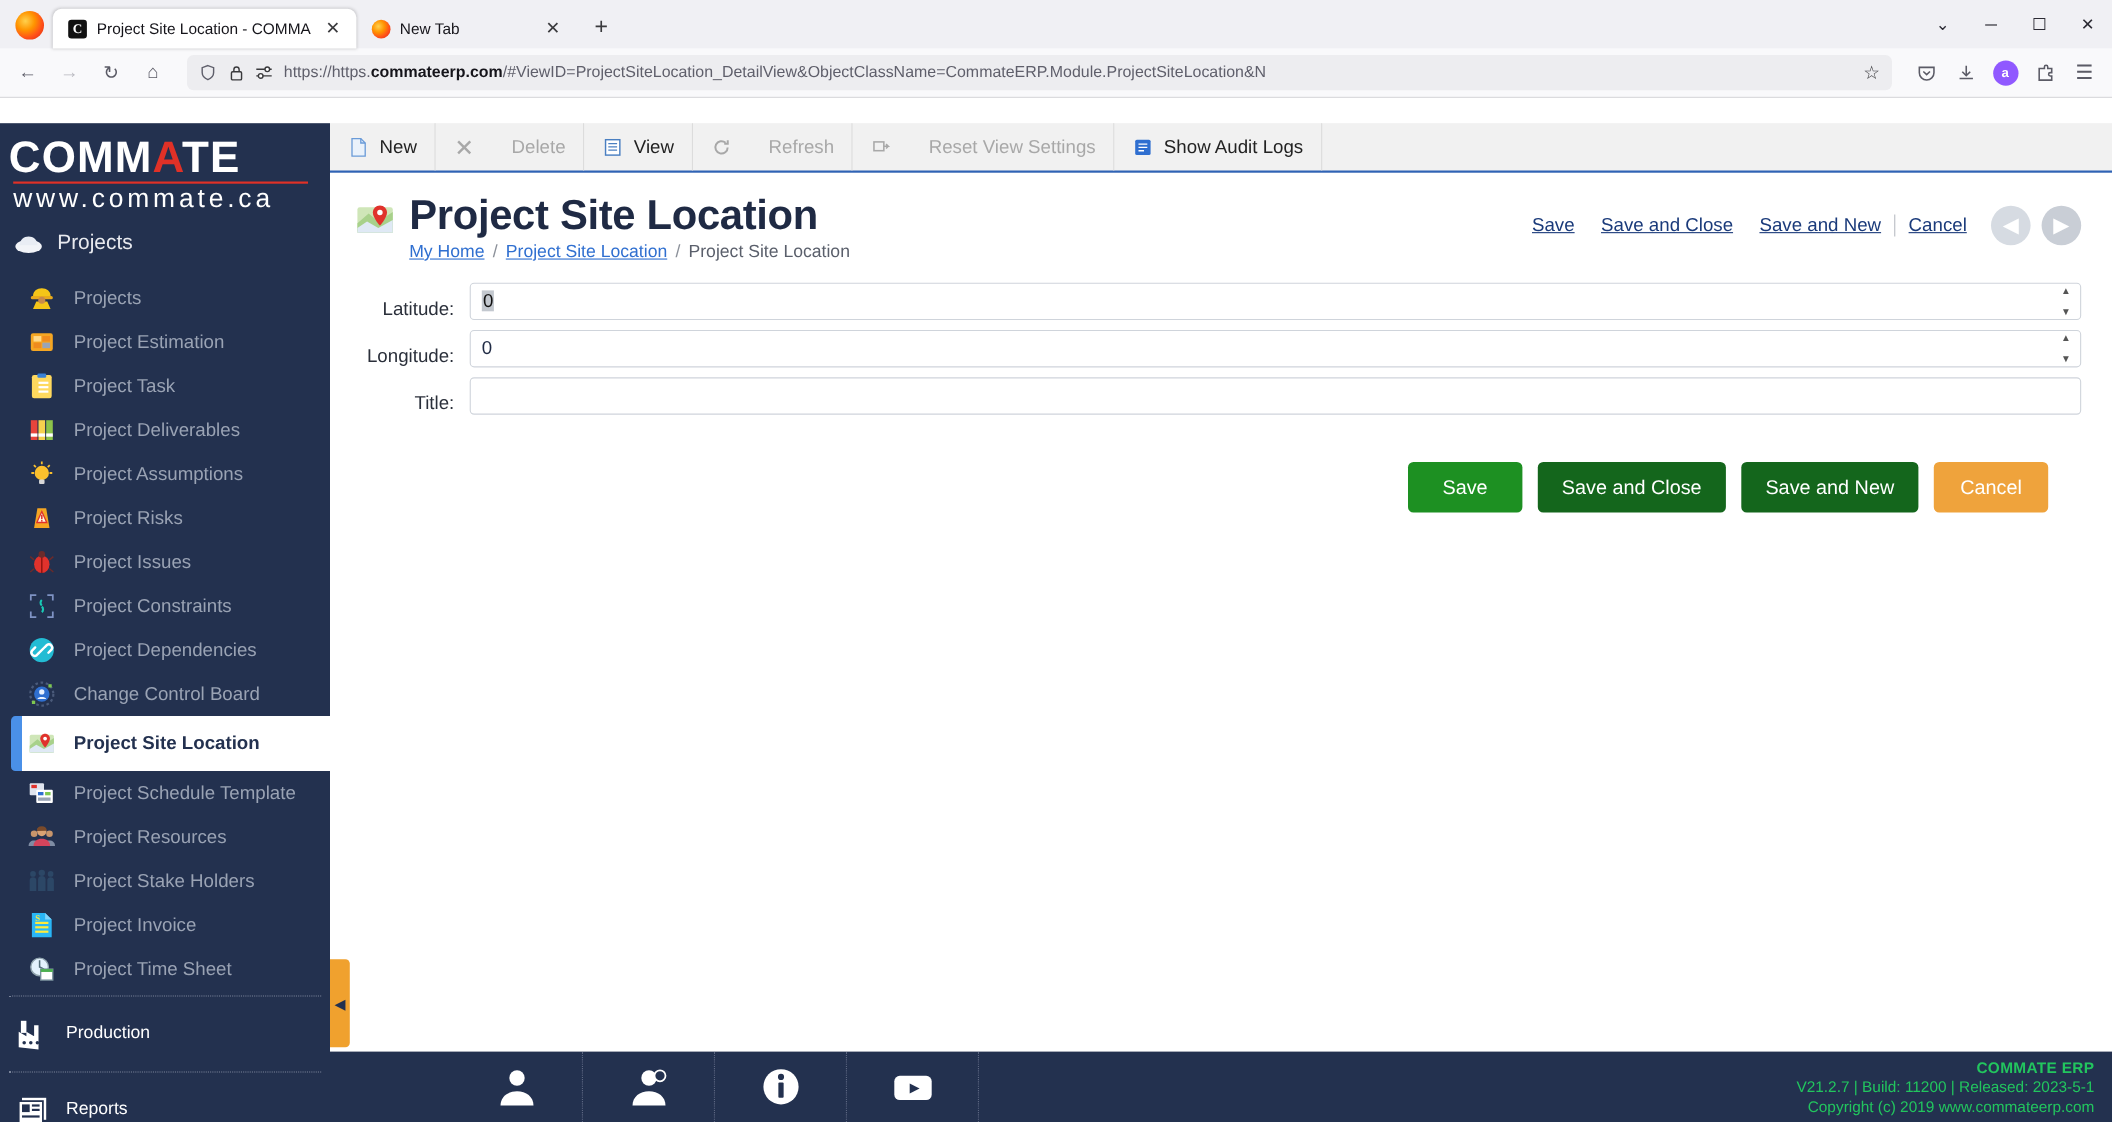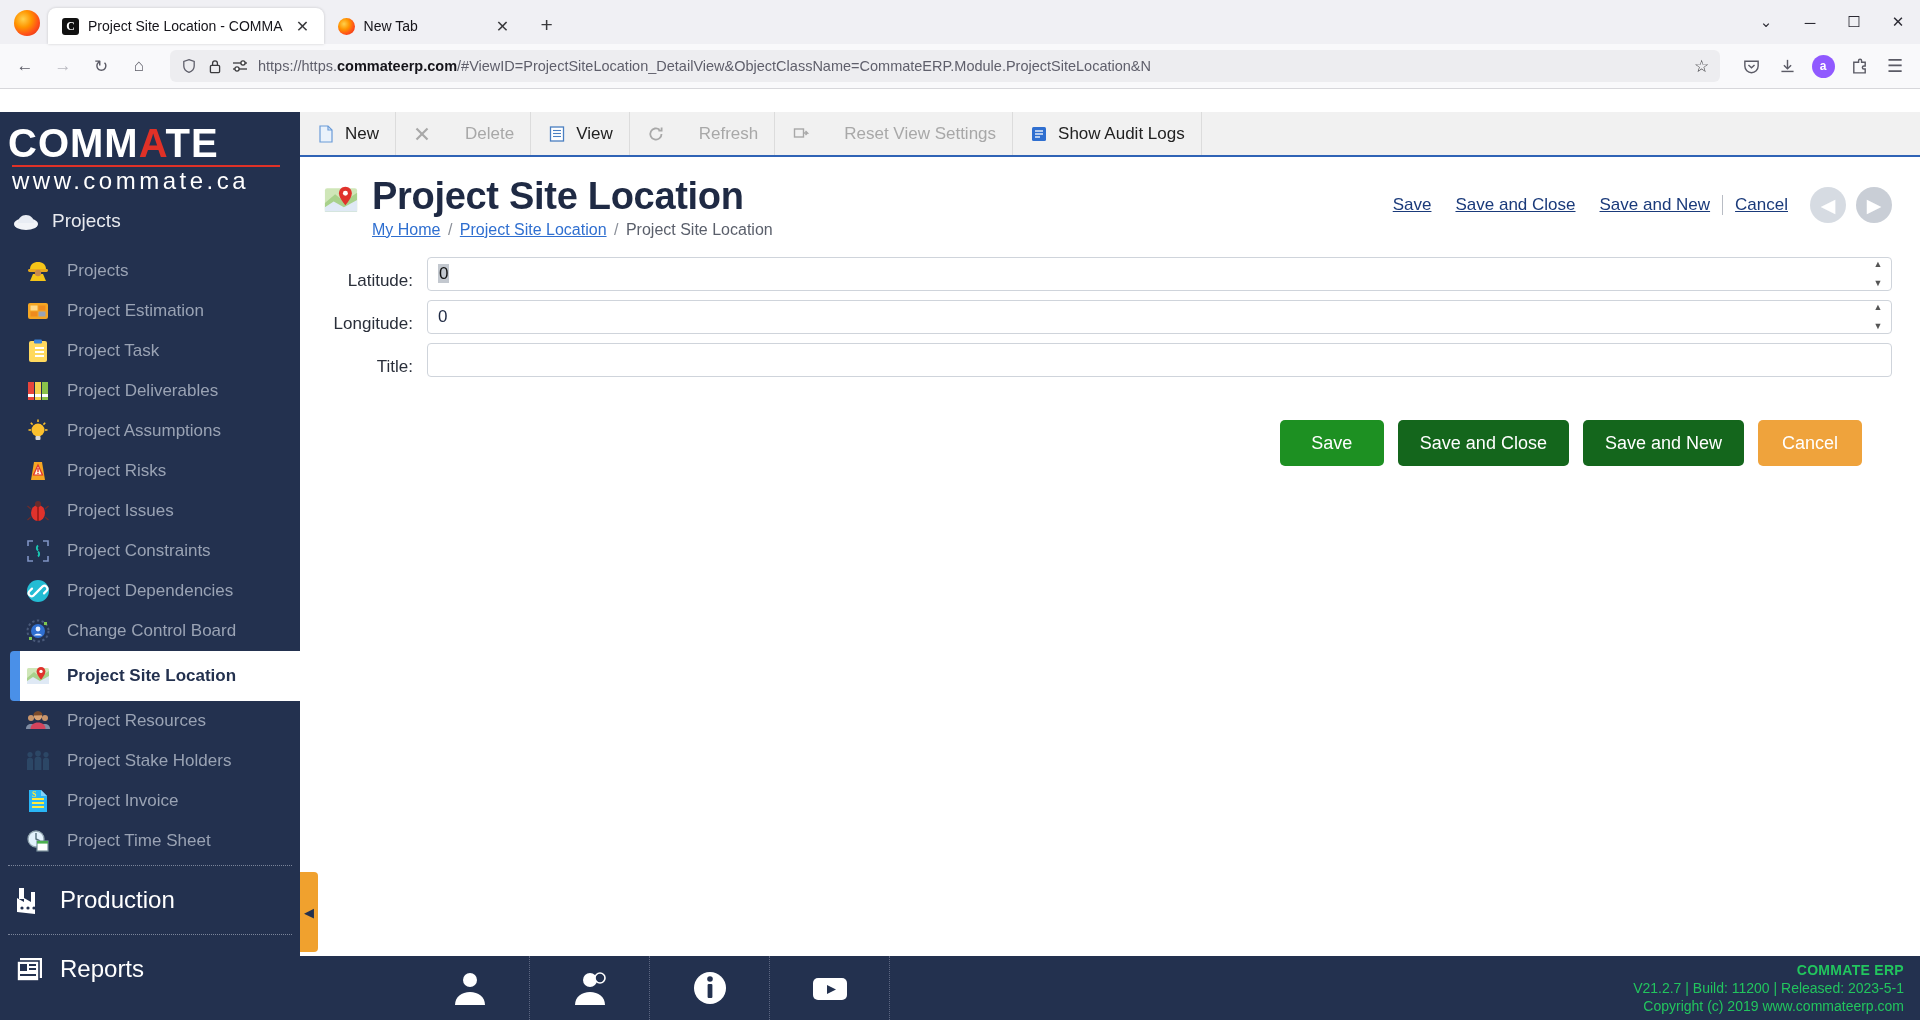--- a/index.html
+++ b/index.html
@@ -89,21 +89,21 @@
     display:flex;align-items:center;gap:16px;height:40px;padding-left:25px;color:#9aa3b4;font-size:17px;
     position:relative;white-space:nowrap;
   }
   .nav-item .ic{width:26px;height:26px;flex:0 0 auto;}
   .nav-item.selected{
     background:#fff;color:#23314f;font-weight:600;border-radius:10px 0 0 10px;
     margin-left:10px;padding-left:15px;height:50px;
   }
   .sel-accent{position:absolute;left:0;top:0;width:10px;height:50px;background:#4a90e8;border-radius:4px 0 0 4px;}
   .dotted{border-top:1px dotted #7a8499;margin:4px 8px;}
-  .sect{display:flex;align-items:center;gap:14px;padding:14px 0 14px 14px;color:#fff;font-size:24px;}
+  .sect{display:flex;align-items:center;gap:14px;padding:14px 0 14px 14px;color:#fff;font-size:16px;}
   .sect .ic{width:32px;height:32px;flex:0 0 auto;}
 
   .collapse-tab{
     position:absolute;left:300px;top:760px;width:18px;height:80px;background:#f0a12e;
     border-radius:0 4px 4px 0;display:flex;align-items:center;justify-content:center;
     color:#23314f;font-size:13px;z-index:20;
   }
 
   
   .main{flex:1 1 auto;display:flex;flex-direction:column;min-width:0;position:relative;background:#fff;}
@@ -420,20 +420,33 @@
               <rect x="2" y="5" width="22" height="16" rx="1.5" fill="#cfe6b8"></rect>
               <path d="M2 15 9 9l6 5 9-6v13H2z" fill="#a8d18b"></path>
               <path d="M2 18 8 14l7 4 9-5v8H2z" fill="#dfe9f5"></path>
               <path d="M16 4c2.5 0 4.4 2 4.4 4.4 0 3.4-4.4 8.2-4.4 8.2s-4.4-4.8-4.4-8.2C11.6 6 13.5 4 16 4z" fill="#e0322c"></path>
               <circle cx="16" cy="8.4" r="1.7" fill="#fff"></circle>
             </svg>
         </span>
         <span>Project Site Location</span>
       </div>
 
+      <div class="nav-item">
+        <span class="ic">
+          <svg width="26" height="26" viewBox="0 0 26 26">
+              <rect x="2" y="4" width="13" height="11" rx="1" fill="#dfe4ee"></rect>
+              <rect x="8" y="10" width="15" height="12" rx="1" fill="#fff"></rect>
+              <rect x="3.5" y="5.5" width="5" height="3" fill="#e0322c"></rect>
+              <rect x="9.5" y="12" width="5" height="3" fill="#2f6fd0"></rect>
+              <rect x="16" y="12" width="5" height="3" fill="#7ec850"></rect>
+              <rect x="9.5" y="17" width="11.5" height="3" fill="#9aa4b5"></rect>
+            </svg>
+        </span>
+        <span>Project Schedule Template</span>
+      </div>
 
       <div class="nav-item">
         <span class="ic">
           <svg width="26" height="26" viewBox="0 0 26 26">
               <circle cx="6" cy="10" r="3" fill="#c8956b"></circle>
               <circle cx="20" cy="10" r="3" fill="#c8956b"></circle>
               <path d="M1 21c0-3.3 2.2-5 5-5s5 1.7 5 5z" fill="#7f8ca3"></path>
               <path d="M15 21c0-3.3 2.2-5 5-5s5 1.7 5 5z" fill="#7f8ca3"></path>
               <circle cx="13" cy="8" r="4.2" fill="#d9a273"></circle>
               <path d="M13 3.2c3 0 4.6 1.8 4.6 4l-9.2.2c0-2.4 1.6-4.2 4.6-4.2z" fill="#7a4a2a"></path>

